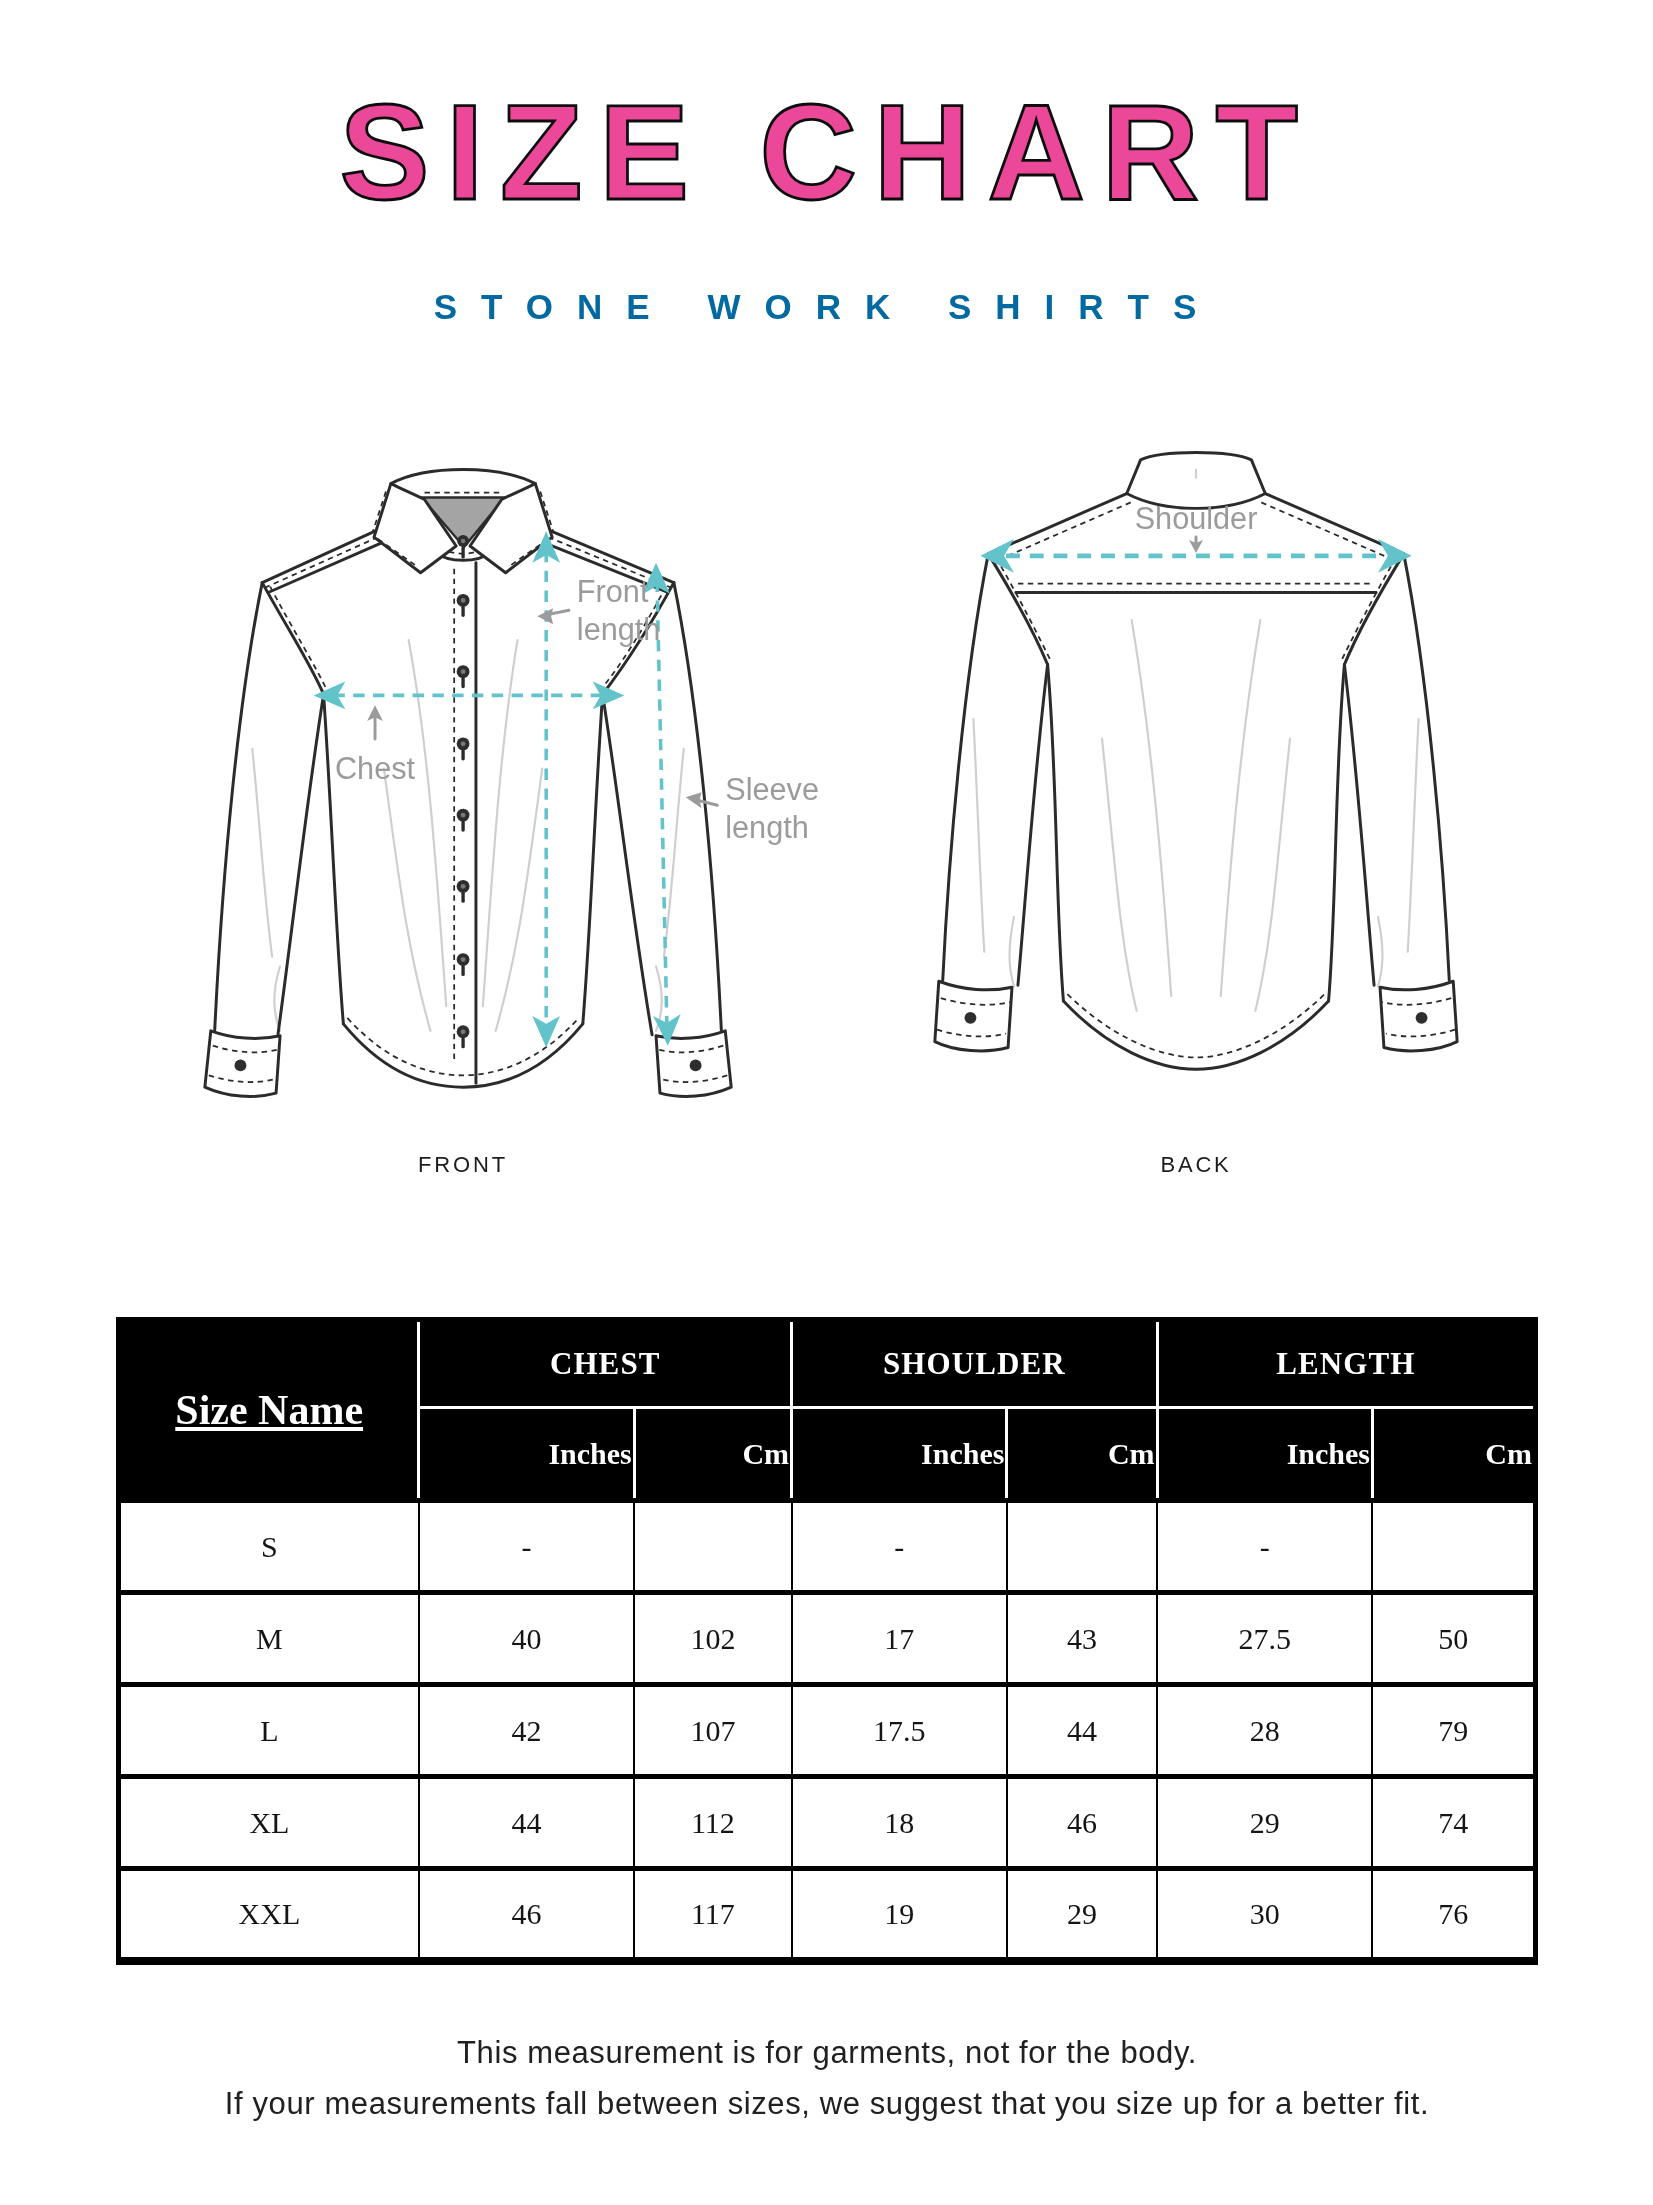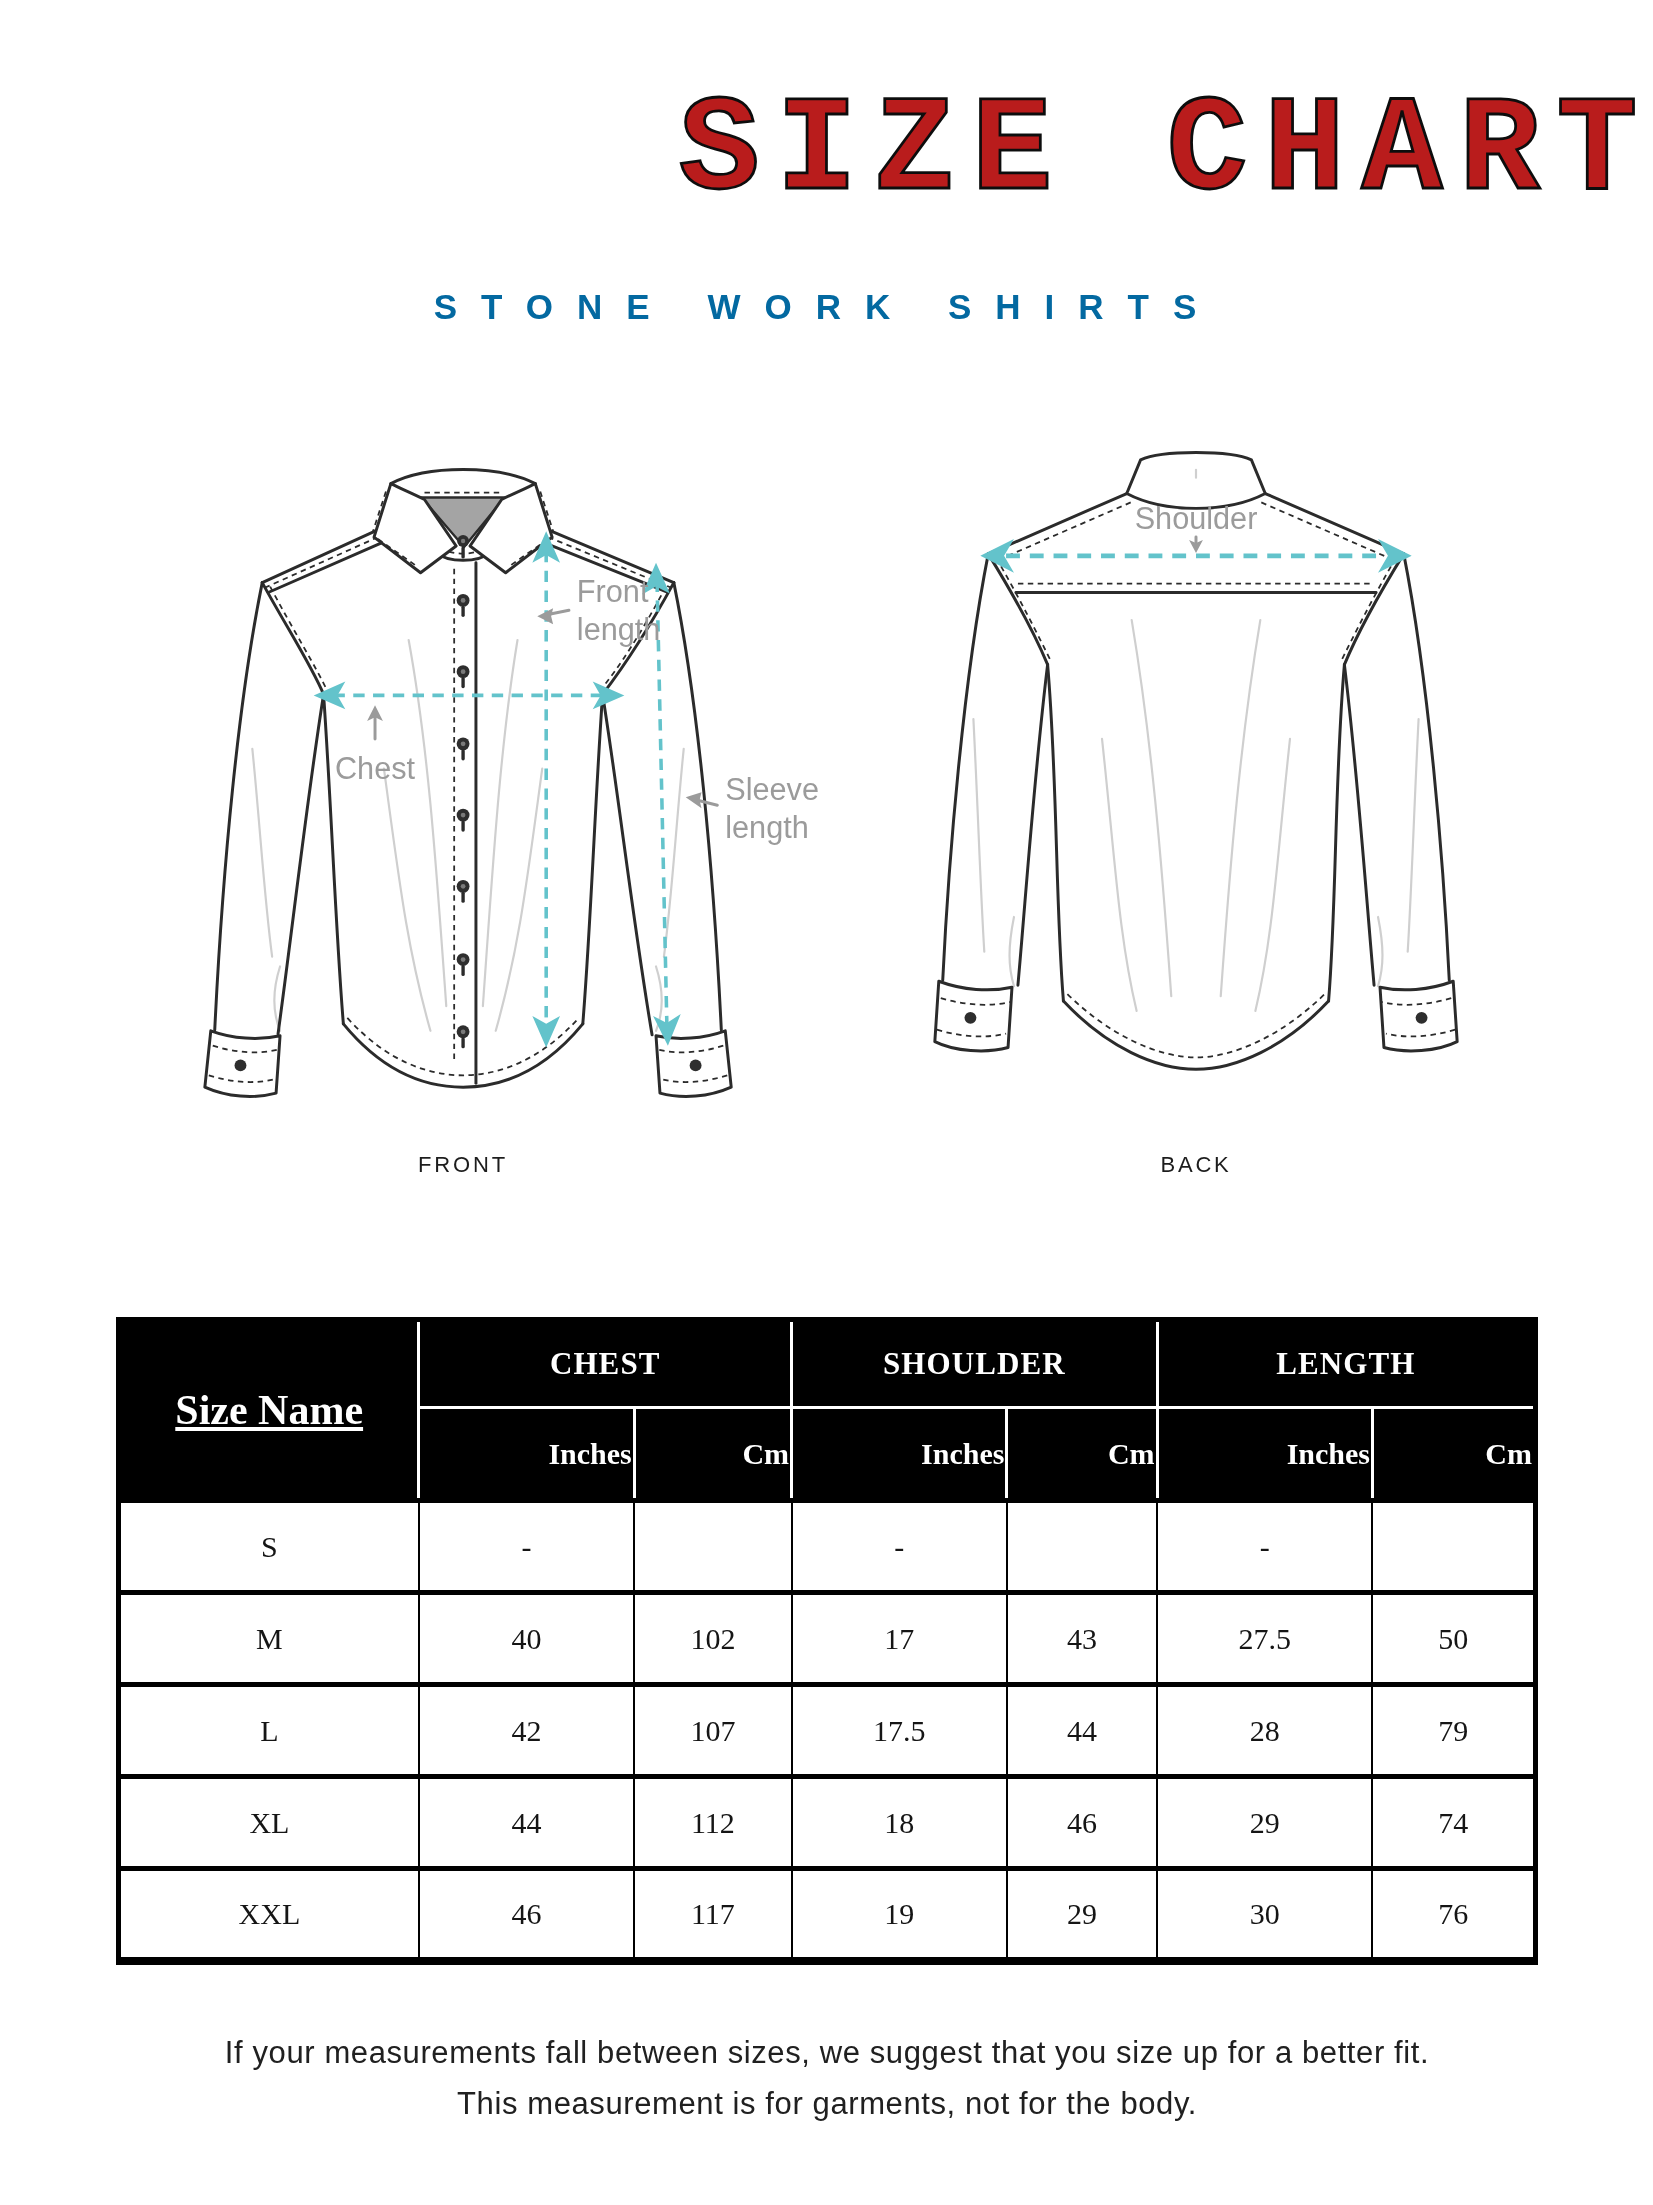--- a/index.html
+++ b/index.html
@@ -1,21 +1,21 @@
 <!DOCTYPE html>
 <html style="font-size:8.8px"><head>
 <meta charset="utf-8">
 <style>
   html,body{margin:0;padding:0;background:#ffffff;}
   .page{position:relative;width:1654px;height:2205px;background:#fff;overflow:hidden;
         font-family:"Liberation Sans",sans-serif;color:#111;}
 
-  .title{position:absolute;top:82px;left:0;width:100%;text-align:right;
-         font-family:Liberation Mono, monospace;font-weight:800;font-size:135px;
-         letter-spacing:16.5px;line-height:1.05;color:#b91c1c;-webkit-text-stroke:2.8px #0d0d0d;}
+  .title{position:absolute;top:82px;left:0;width:100%;text-align:center;
+         font-family:Liberation Sans, sans-serif;font-weight:800;font-size:135px;
+         letter-spacing:16.5px;line-height:1.05;color:#ec4899;-webkit-text-stroke:2.8px #0d0d0d;}
   .subtitle{position:absolute;top:287px;left:0;width:100%;text-align:center;
             font-size:35px;font-weight:600;letter-spacing:24px;color:#0369a1;}
 
   .shirts{position:absolute;top:442px;left:50%;transform:translateX(-50%);
           display:flex;align-items:flex-end;gap:65px;}
   .figure{display:flex;flex-direction:column;align-items:center;}
   .fig-label{margin-top:47px;font-size:22px;letter-spacing:2.8px;color:#1d1d1d;font-weight:500;}
   .front-label-offset{width:100%;text-align:center;padding-right:109px;box-sizing:border-box;}
   .back-label-offset{width:100%;text-align:center;}
 
@@ -345,18 +345,18 @@
         <td>117</td>
         <td>19</td>
         <td>29</td>
         <td>30</td>
         <td>76</td>
       </tr>
     </tbody>
   </table>
 
   <div class="footer">
+    <div>This measurement is for garments, not for the body.</div>
     <div>If your measurements fall between sizes, we suggest that you size up for a better fit.</div>
-    <div>This measurement is for garments, not for the body.</div>
   </div>
 
 </div>
 
 
 </body></html>

